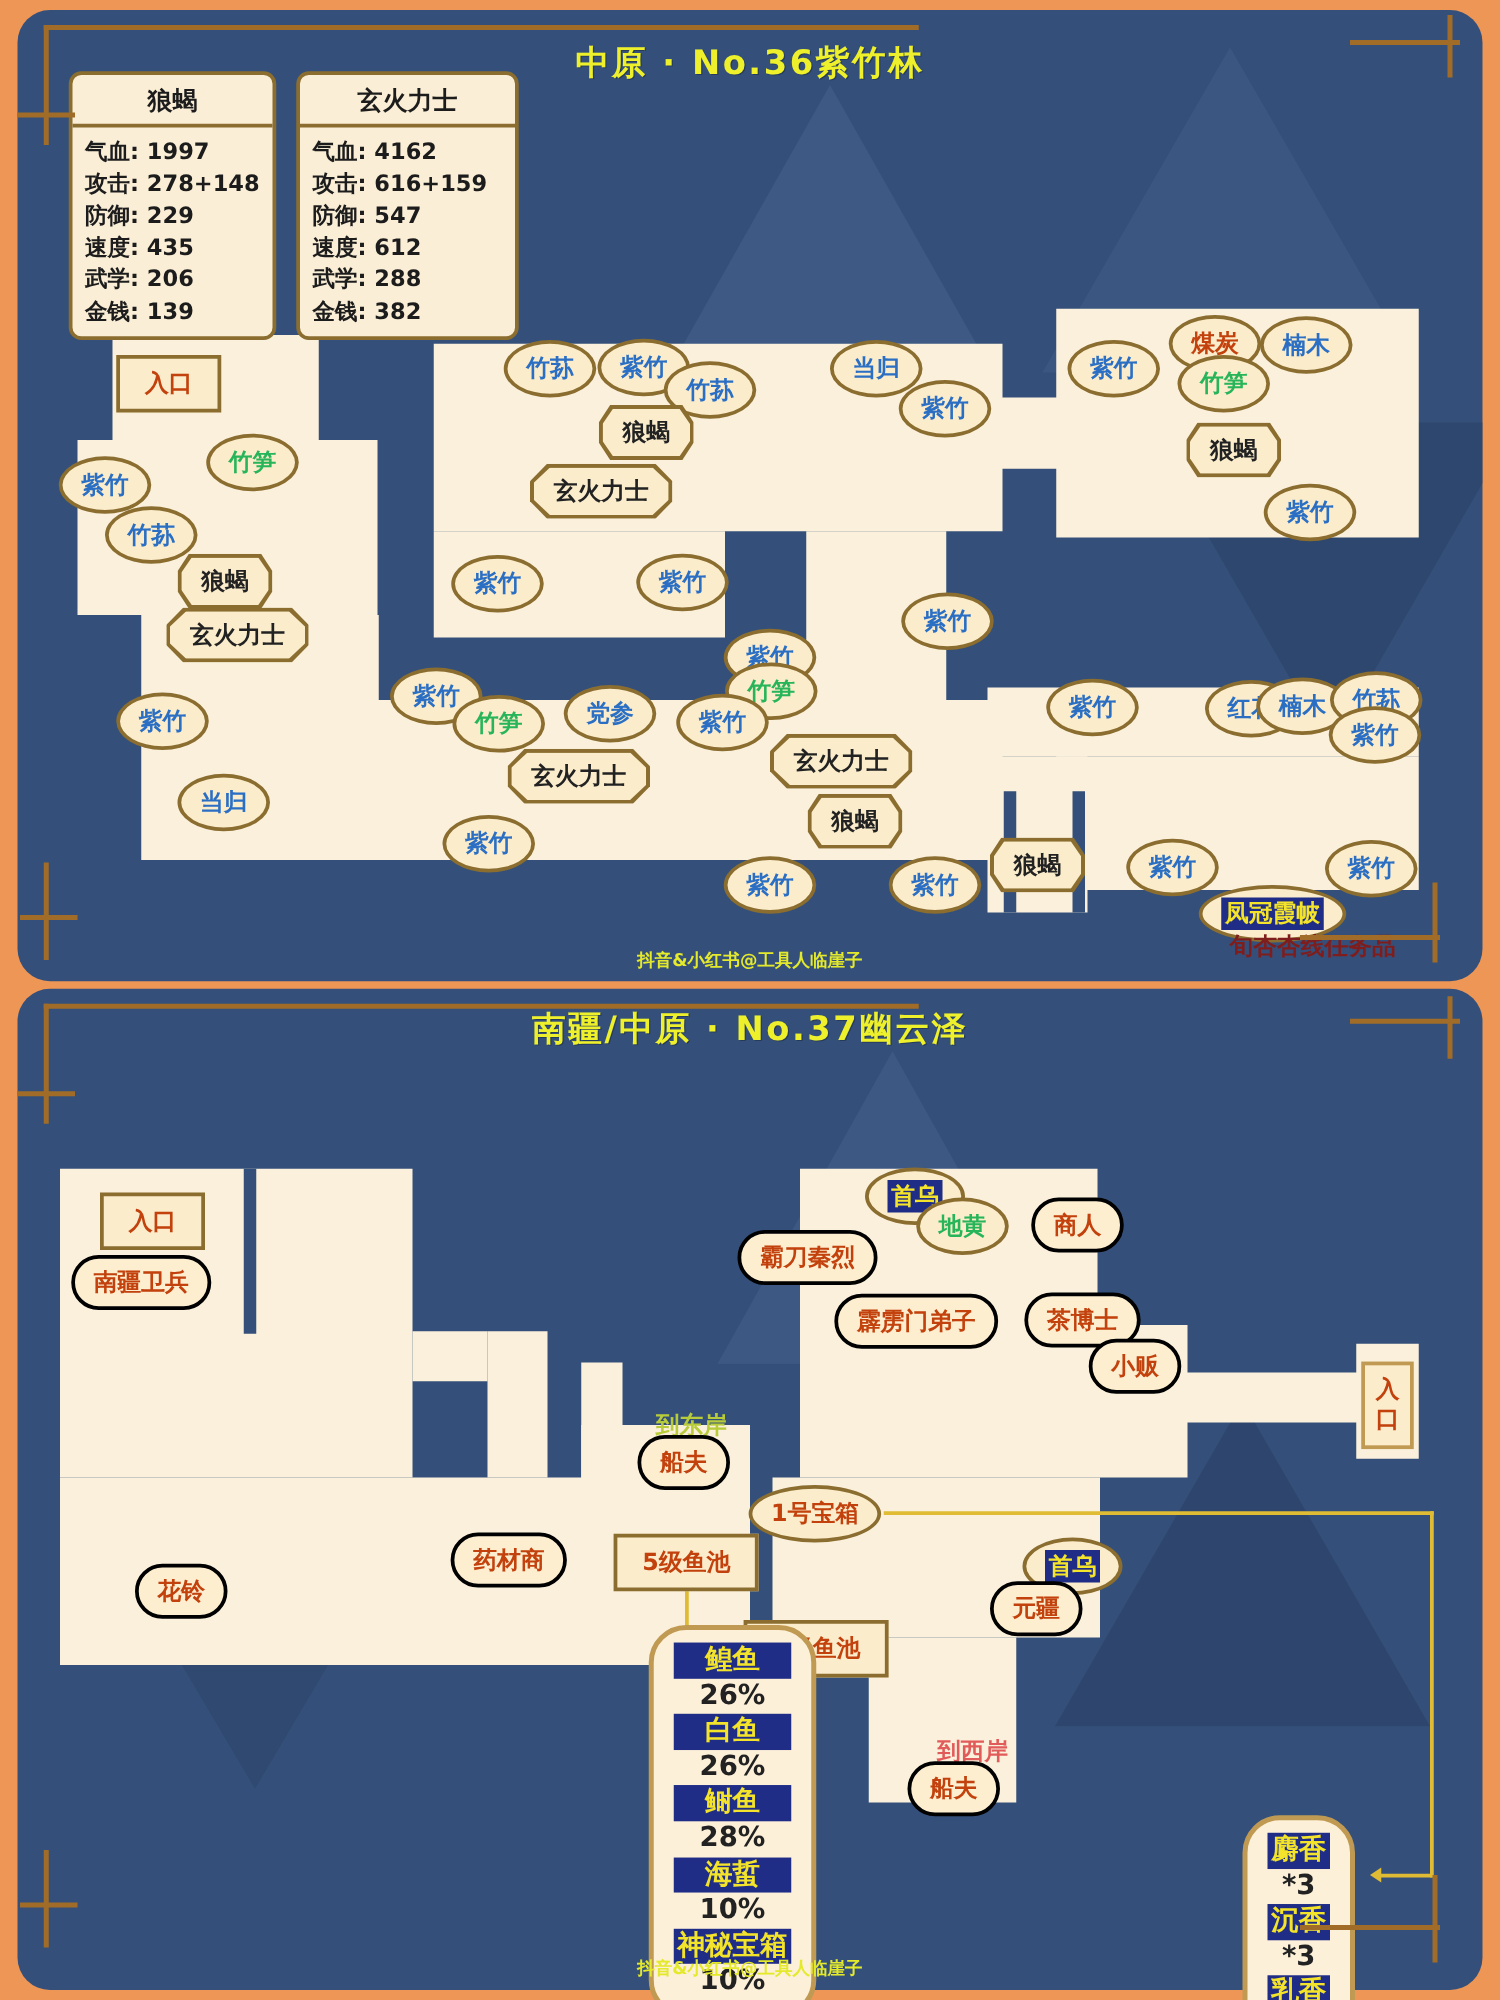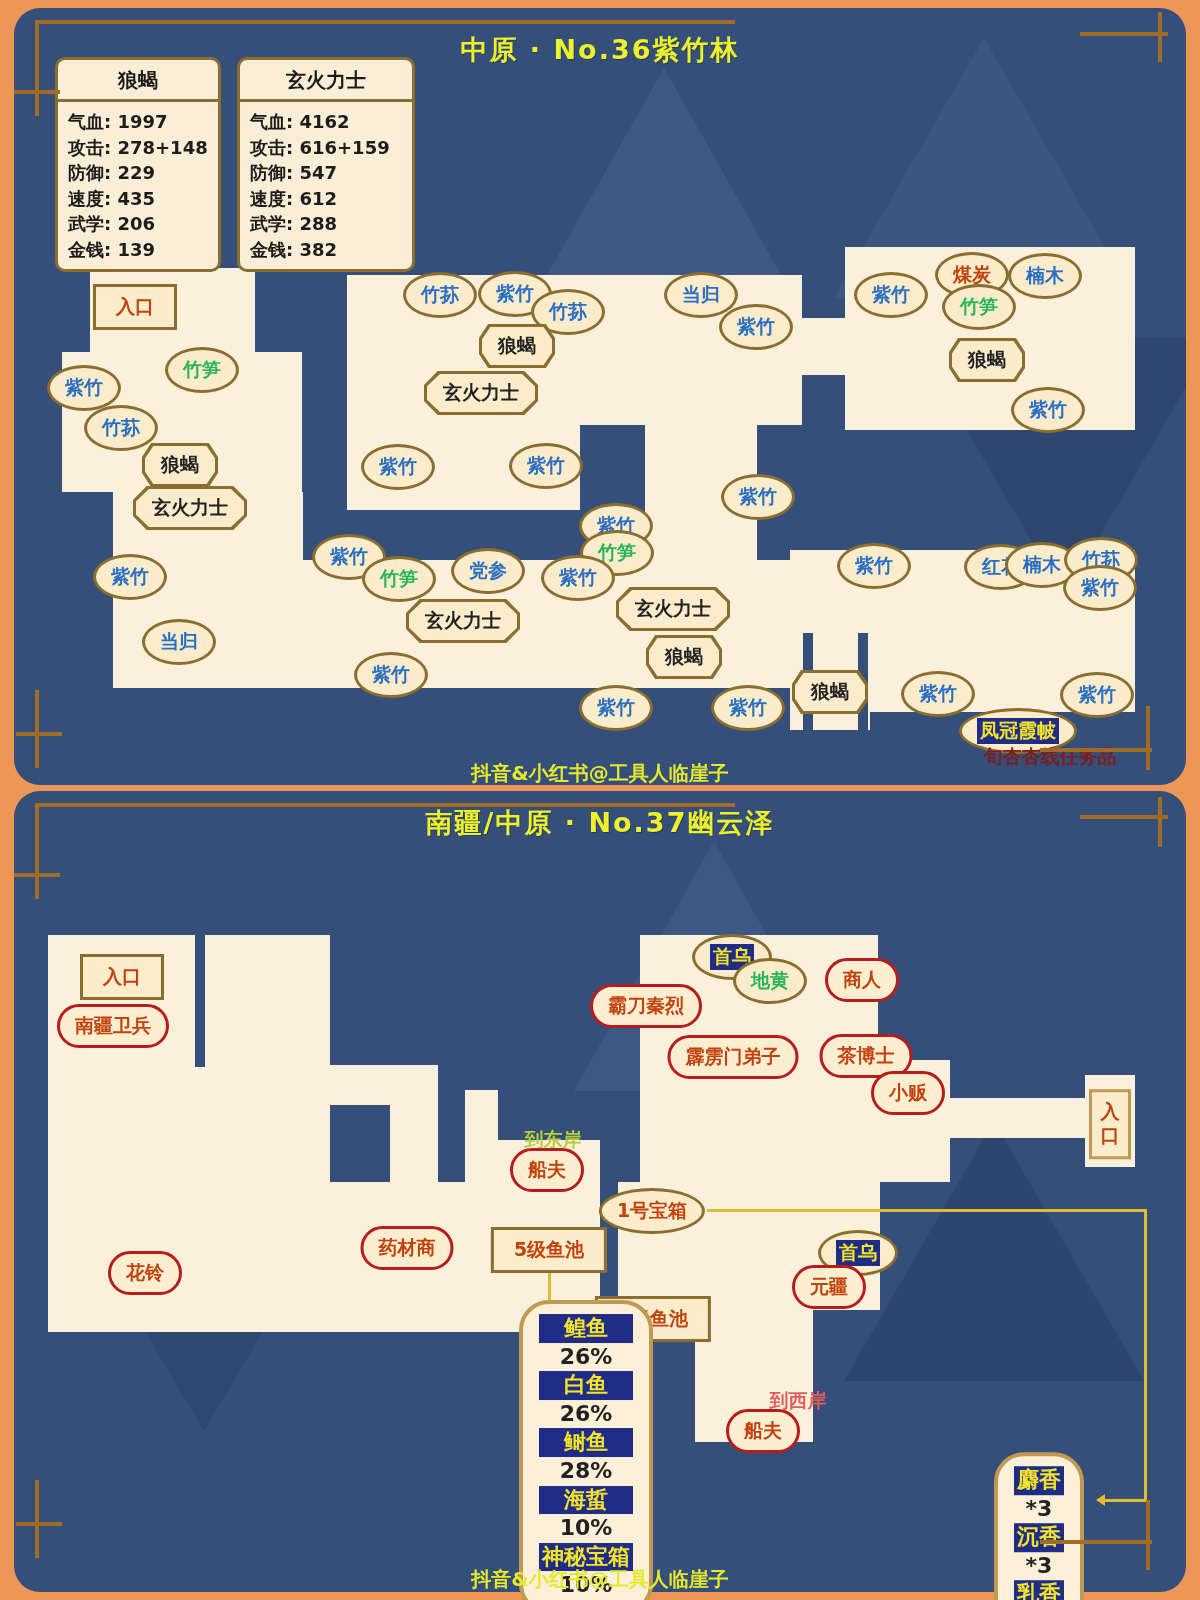--- a/index.html
+++ b/index.html
@@ -3,31 +3,31 @@
 <meta charset="utf-8">
 <style>
   html,body{margin:0;padding:0;}
   body{width:1200px;height:1600px;background:#ee9655;font-family:"DejaVu Sans","Liberation Sans",sans-serif;}
   #stage{position:relative;width:1200px;height:1600px;overflow:hidden;}
   .panel{position:absolute;left:14px;width:1172px;background:#34507a;border-radius:26px;overflow:hidden;}
   #panel1{top:8px;height:777px;}
   #panel2{top:791px;height:801px;}
   .tri{position:absolute;width:0;height:0;border-style:solid;}
   .panel-title{position:absolute;width:100%;text-align:center;font-size:27px;font-weight:bold;color:#edf02b;letter-spacing:2px;z-index:5;text-shadow:1px 1px 0 rgba(0,0,0,.25);}
-  .watermark{position:absolute;width:100%;text-align:center;font-size:20px;font-weight:bold;color:#e4e92c;z-index:5;}
+  .watermark{position:absolute;width:100%;text-align:center;font-size:14px;font-weight:bold;color:#e4e92c;z-index:5;}
   .deco{position:absolute;background:#a06c28;z-index:4;}
   .maprect{position:absolute;background:#faf0dc;z-index:1;}
   .cutout{position:absolute;background:#34507a;z-index:2;}
   .seg{position:absolute;background:#e0bc35;z-index:2;}
   .arr{position:absolute;width:0;height:0;border-style:solid;z-index:2;}
   .arr-down{border-width:9px 6px 0 6px;border-color:#e0bc35 transparent transparent transparent;}
   .arr-left{border-width:6px 9px 6px 0;border-color:transparent #e0bc35 transparent transparent;}
   .lbl{position:absolute;transform:translate(-50%,-50%);font-weight:bold;font-size:19px;white-space:nowrap;z-index:3;text-align:center;color:#222;}
   .oval{background:#fbeccb;border:3px solid #8a6d2f;border-radius:50%;padding:7px 15px;}
-  .capsule{background:#fdeed0;border:3px solid #b91c1c;border-radius:24px;padding:6px 15px;}
+  .capsule{background:#fdeed0;border:3px solid #000000;border-radius:24px;padding:6px 15px;}
   .rectlbl{background:#fbeccb;border:3px solid #8a6d2f;padding:7px 20px;}
   .vrect{background:#fbeccb;border:3px solid #c09a52;padding:8px 7px;width:22px;white-space:normal;line-height:1.25;}
   .txt{background:none;border:none;}
   .octo{padding:0;background:transparent;border:none;}
   .o-out{background:#8a6d2f;clip-path:polygon(12% 0,88% 0,100% 32%,100% 68%,88% 100%,12% 100%,0 68%,0 32%);padding:3px;}
   .o-in{background:#fbeccb;clip-path:polygon(12% 0,88% 0,100% 32%,100% 68%,88% 100%,12% 100%,0 68%,0 32%);padding:6px 16px;}
   .c-blue{color:#2b6fc4}.c-green{color:#28b55a}.c-black{color:#c2410c}
   .c-yellow{color:#7f1d1d}.c-yg{color:#b8cc3a}.c-red{color:#e25b5b}
   .hl{background:#1f2d86;color:#f3e32a;padding:0 3px;}
   .card{position:absolute;background:#fbeed6;border:3px solid #8a6d2f;border-radius:10px;z-index:3;}
@@ -205,21 +205,21 @@
       <div class="lbl capsule c-black" style="left: 547px; top: 1170px;">船夫</div>
       <div class="lbl oval c-black" style="left: 652px; top: 1211px;">1号宝箱</div>
       <div class="lbl rectlbl c-black" style="left: 549px; top: 1250px;">5级鱼池</div>
       <div class="lbl oval" style="left: 858px; top: 1253px;">
         <div class="hl">首乌</div>
       </div>
       <div class="lbl capsule c-black" style="left: 829px; top: 1287px;">元疆</div>
       <div class="lbl capsule c-black" style="left: 407px; top: 1248px;">药材商</div>
       <div class="lbl capsule c-black" style="left: 145px; top: 1273px;">花铃</div>
       <div class="lbl rectlbl c-black" style="left: 653px; top: 1319px;">5级鱼池</div>
-      <div class="lbl txt c-red" style="left: 778px; top: 1401px; margin-left: 20px;">到西岸</div>
+      <div class="lbl txt c-red" style="left: 778px; top: 1401px;">到西岸</div>
       <div class="lbl capsule c-black" style="left: 763px; top: 1431px;">船夫</div>
       <div class="lbl vrect c-black" style="left: 1110px; top: 1124px;">入口</div>
       <div class="listbox" style="left: 586px; top: 1457px; font-size: 22px;">
         <div class="lrow"><div class="hl">鳇鱼</div><span>26%</span></div>
         <div class="lrow"><div class="hl">白鱼</div><span>26%</span></div>
         <div class="lrow"><div class="hl">鲥鱼</div><span>28%</span></div>
         <div class="lrow"><div class="hl">海蜇</div><span>10%</span></div>
         <div class="lrow"><div class="hl">神秘宝箱</div><span>10%</span></div>
       </div>
       <div class="listbox" style="left: 1039px; top: 1552px; font-size: 22px;">

